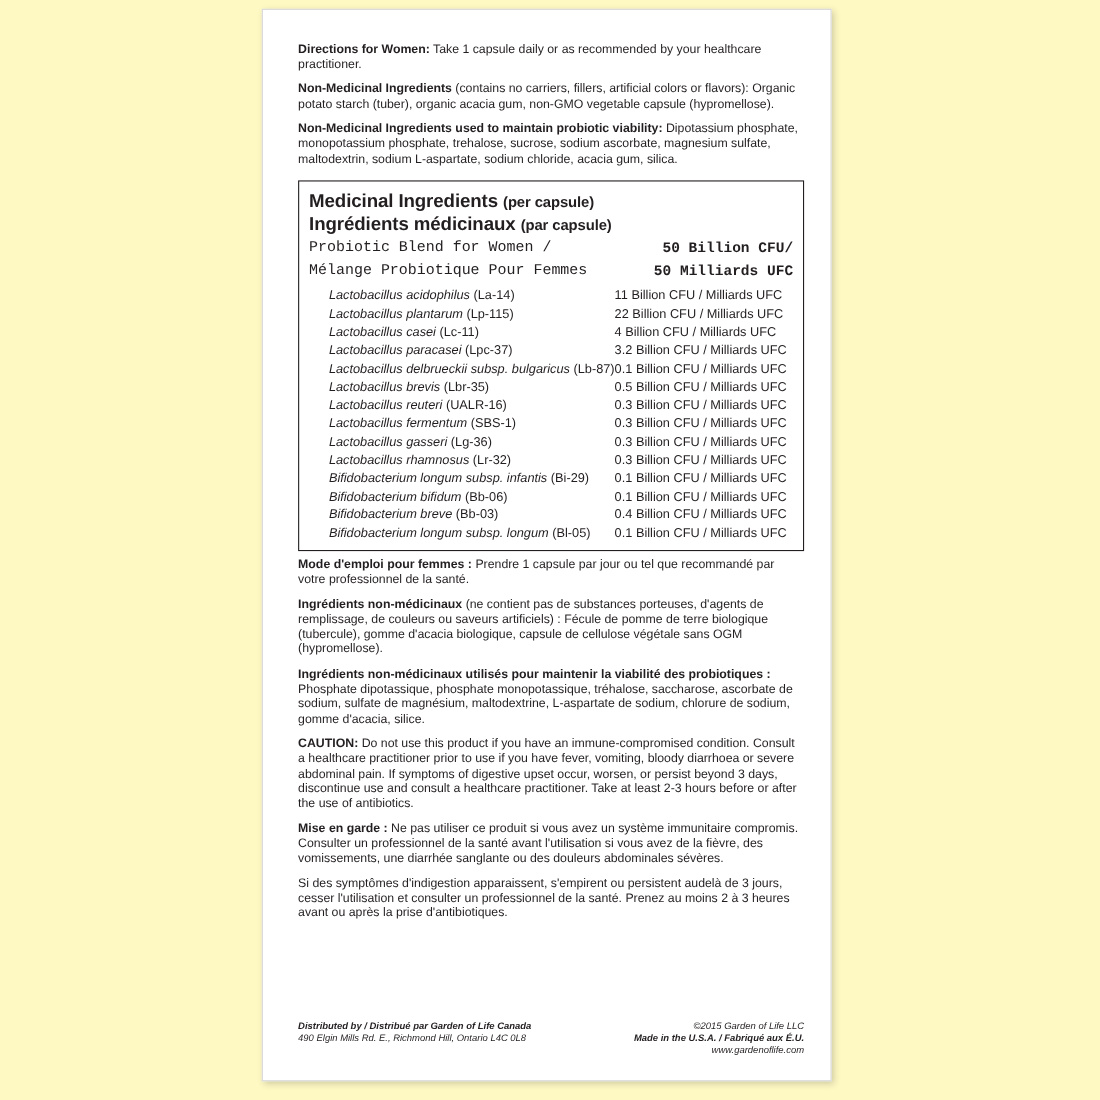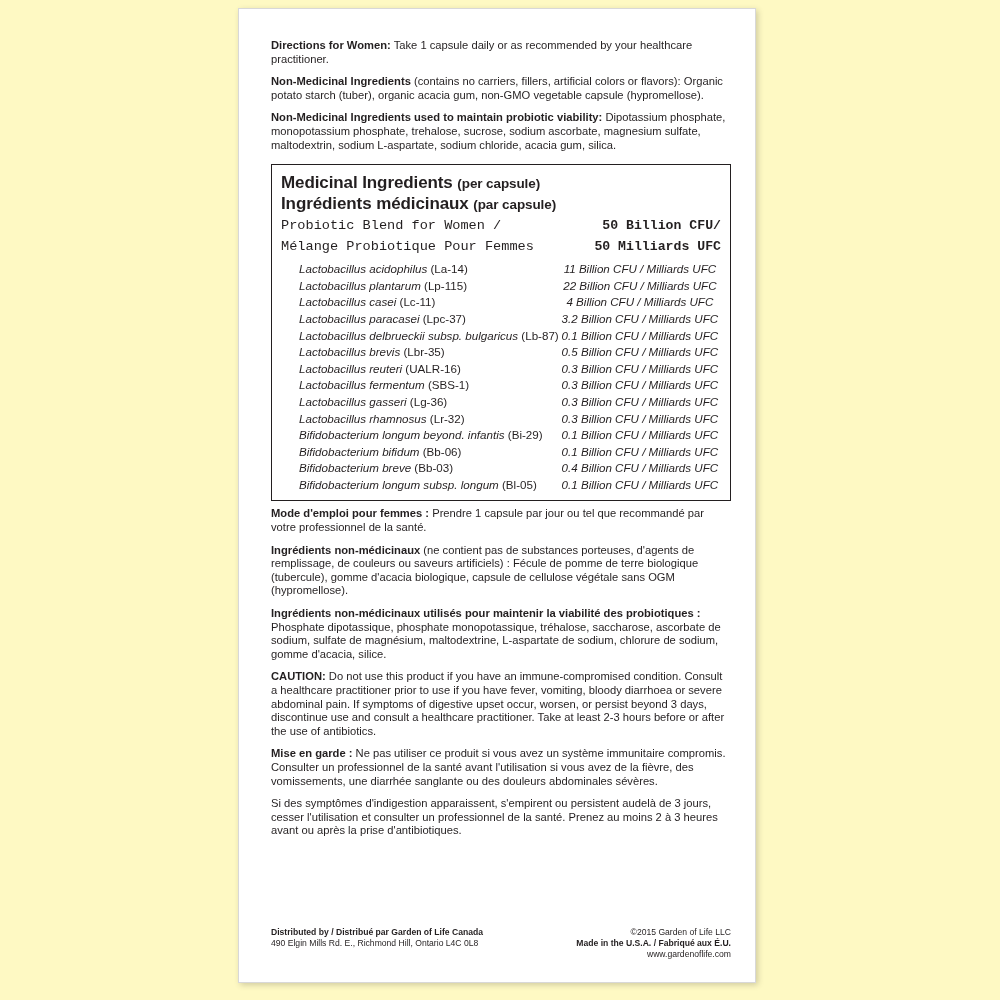--- a/index.html
+++ b/index.html
@@ -84,35 +84,35 @@
     font-size: 11.6px;
     line-height: 16.6px;
     padding: 0;
     vertical-align: baseline;
     white-space: nowrap;
   }
   table.strains td.name {
     padding-left: 18px;
   }
   table.strains td.amt {
-    text-align: center;
+    text-align: left;
     width: 190px;
-    font-style: italic;
   }
   .ital { font-style: italic; }
 
   
   .footer {
     position: absolute;
     left: 32px;
     bottom: 22px;
     width: 460px;
     font-size: 8.6px;
     line-height: 11px;
     color: #231f20;
+    font-style: italic;
   }
   .footer-row {
     display: flex;
     justify-content: space-between;
     align-items: flex-start;
   }
   .footer .left-col { text-align: left; }
   .footer .right-col { text-align: right; }
   .footer b { font-weight: bold; }
 </style>
@@ -178,21 +178,21 @@
               </tr>
             <tr>
                 <td class="name"><span class="ital">Lactobacillus gasseri</span><span> (Lg-36)</span></td>
                 <td class="amt">0.3 Billion CFU / Milliards UFC</td>
               </tr>
             <tr>
                 <td class="name"><span class="ital">Lactobacillus rhamnosus</span><span> (Lr-32)</span></td>
                 <td class="amt">0.3 Billion CFU / Milliards UFC</td>
               </tr>
             <tr>
-                <td class="name"><span class="ital">Bifidobacterium longum beyond. infantis</span><span> (Bi-29)</span></td>
+                <td class="name"><span class="ital">Bifidobacterium longum subsp. infantis</span><span> (Bi-29)</span></td>
                 <td class="amt">0.1 Billion CFU / Milliards UFC</td>
               </tr>
             <tr>
                 <td class="name"><span class="ital">Bifidobacterium bifidum</span><span> (Bb-06)</span></td>
                 <td class="amt">0.1 Billion CFU / Milliards UFC</td>
               </tr>
             <tr>
                 <td class="name"><span class="ital">Bifidobacterium breve</span><span> (Bb-03)</span></td>
                 <td class="amt">0.4 Billion CFU / Milliards UFC</td>
               </tr>

